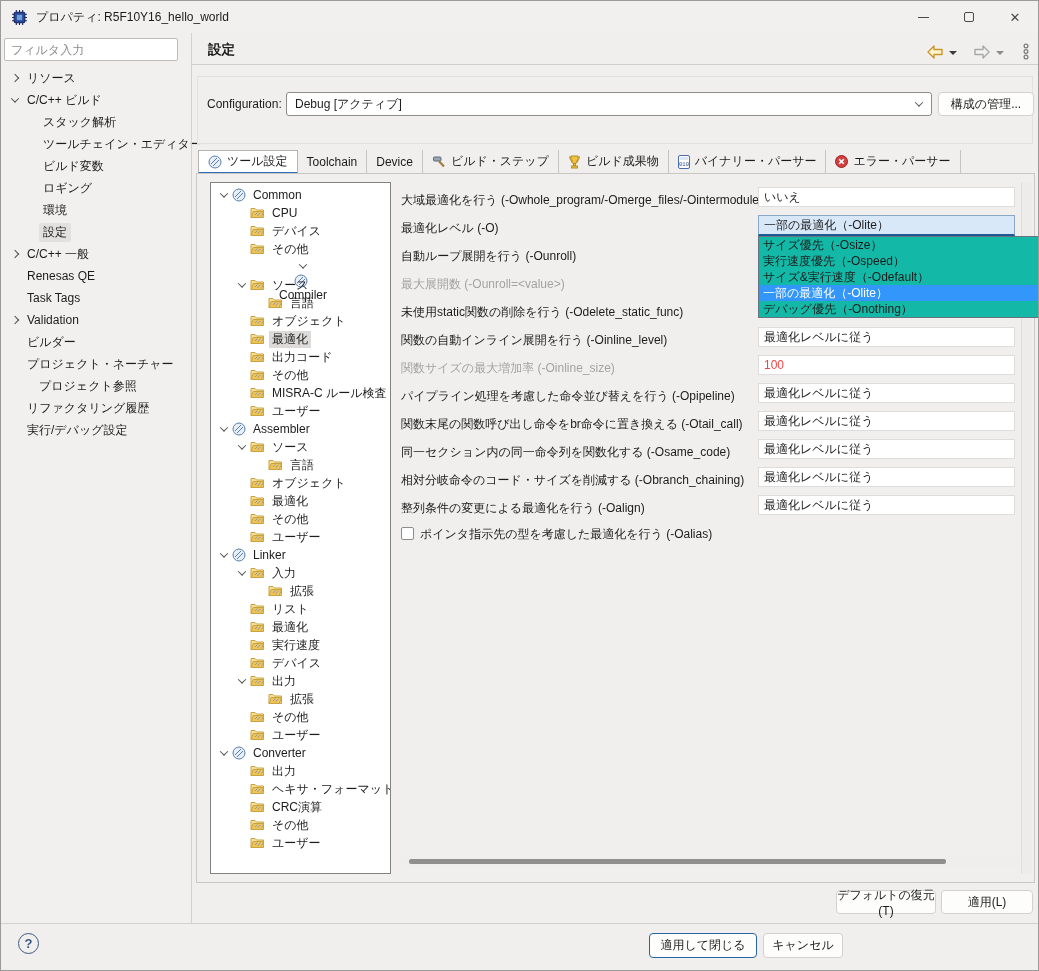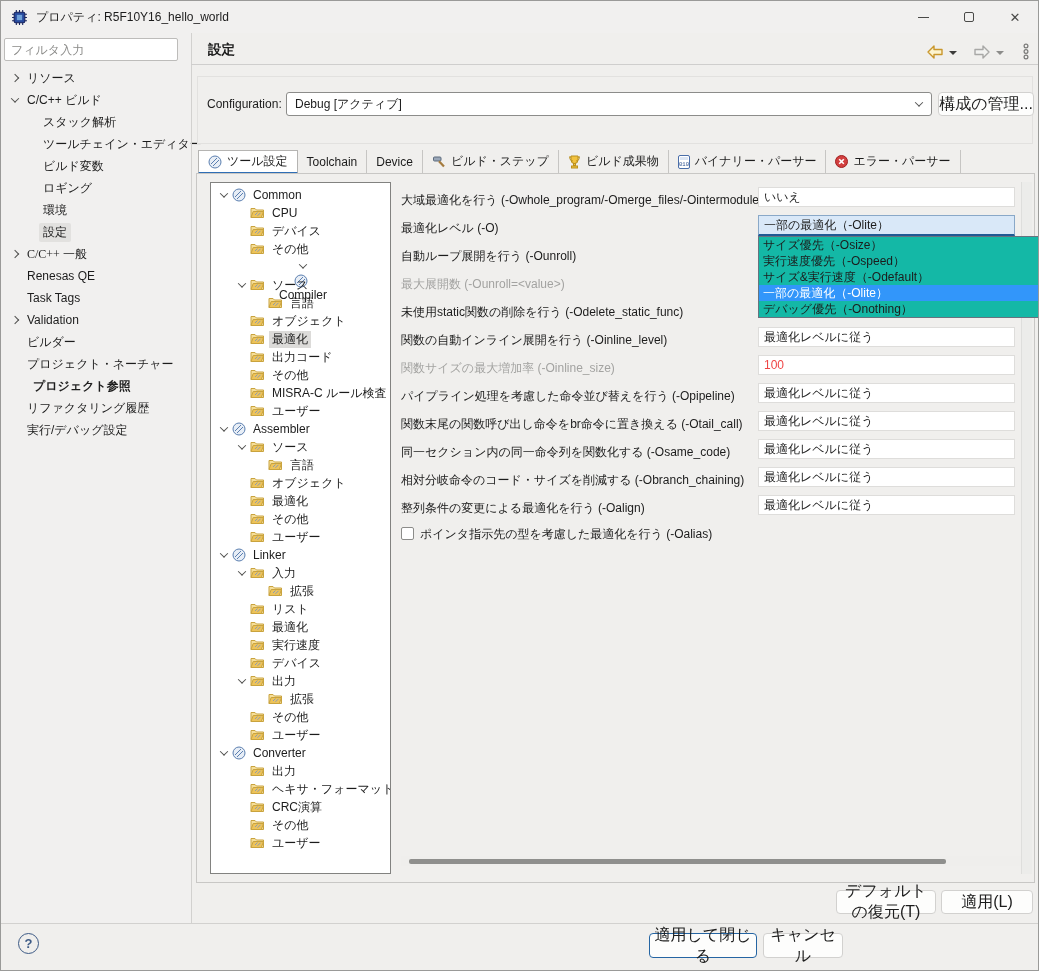--- a/index.html
+++ b/index.html
@@ -50,21 +50,21 @@
   .caret-down.dim { border-top-color:#8c8c8a; }
   #header-sep { left:0; top:31px; width:849px; height:1px; background:#cfcecd; }
 
   
   #config-group { left:6px; top:43px; width:836px; height:68px; border:1px solid #e2e1df; background:#f0efed; }
   #config-label { position:absolute; left:9px; top:20px; }
   #config-combo { position:absolute; left:88px; top:15px; width:646px; height:24px; background:#fff;
     border:1px solid #8c8c8a; border-radius:3px; display:flex; align-items:center; padding:0 22px 0 8px; }
   #config-combo .chev { border-color:#555; position:absolute; right:9px; top:8px; }
   #manage-btn { position:absolute; left:740px; top:15px; width:96px; height:24px; }
-  .btn { background:#fdfdfc; border:1px solid #d2d1cf; border-radius:4px; font-size:16px;
+  .btn { background:#fdfdfc; border:1px solid #d2d1cf; border-radius:4px; font-size:12px;
          font-family:inherit; display:flex; align-items:center; justify-content:center; color:#1c1c1c; }
 
   
   #tabbar { left:7px; top:116px; height:25px; display:flex; align-items:flex-end; }
   .tab { height:24px; display:flex; align-items:center; gap:5px; padding:0 9px;
          border-right:1px solid #c6c5c3; border-bottom:1px solid #bdbcba; white-space:nowrap; }
   .tab.active { background:#fff; border:1px solid #b5b4b2; border-bottom:2px solid #2f6eb5; }
   .tab .ticon { display:flex; align-items:center; }
 
   
@@ -164,21 +164,21 @@
       </div>
       <div class="side-row" style="padding-left: 38px;">
         <span class="side-label">ロギング</span>
       </div>
       <div class="side-row" style="padding-left: 38px;">
         <span class="side-label">環境</span>
       </div>
       <div class="side-row" style="padding-left: 38px;">
         <span class="side-label selected">設定</span>
       </div>
-      <div class="side-row" style="padding-left: 6px; font-family: Liberation Serif, serif;">
+      <div class="side-row" style="padding-left: 6px;">
         <span class="chev-slot">
           <span class="chev col"></span>
         </span>
         <span class="side-label">C/C++ 一般</span>
       </div>
       <div class="side-row" style="padding-left: 6px;">
         <span class="chev-slot"></span>
         <span class="side-label">Renesas QE</span>
       </div>
       <div class="side-row" style="padding-left: 6px;">
@@ -192,21 +192,21 @@
         <span class="side-label">Validation</span>
       </div>
       <div class="side-row" style="padding-left: 6px;">
         <span class="chev-slot"></span>
         <span class="side-label">ビルダー</span>
       </div>
       <div class="side-row" style="padding-left: 6px;">
         <span class="chev-slot"></span>
         <span class="side-label">プロジェクト・ネーチャー</span>
       </div>
-      <div class="side-row" style="padding-left: 12px; font-weight: bold;">
+      <div class="side-row" style="padding-left: 18px;">
         <span class="chev-slot"></span>
         <span class="side-label">プロジェクト参照</span>
       </div>
       <div class="side-row" style="padding-left: 6px;">
         <span class="chev-slot"></span>
         <span class="side-label">リファクタリング履歴</span>
       </div>
       <div class="side-row" style="padding-left: 6px;">
         <span class="chev-slot"></span>
         <span class="side-label">実行/デバッグ設定</span>

